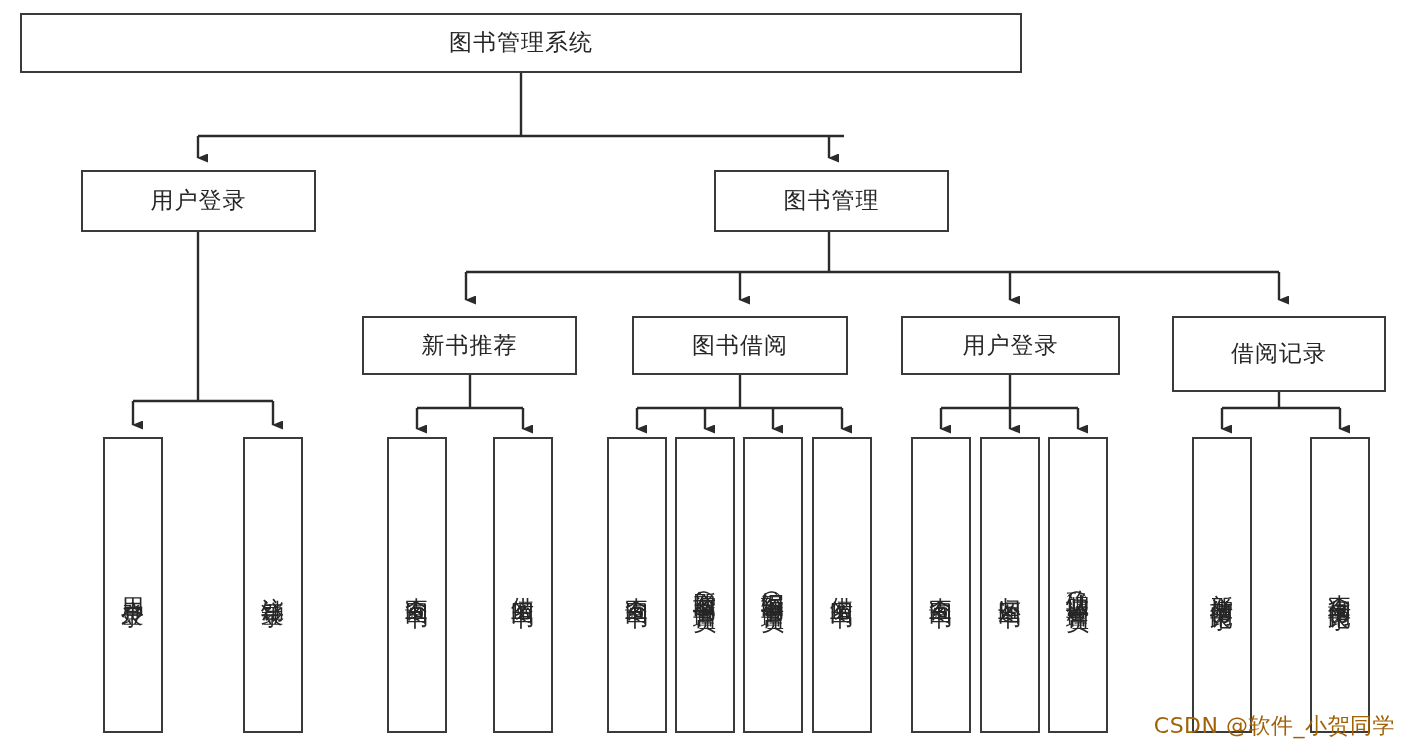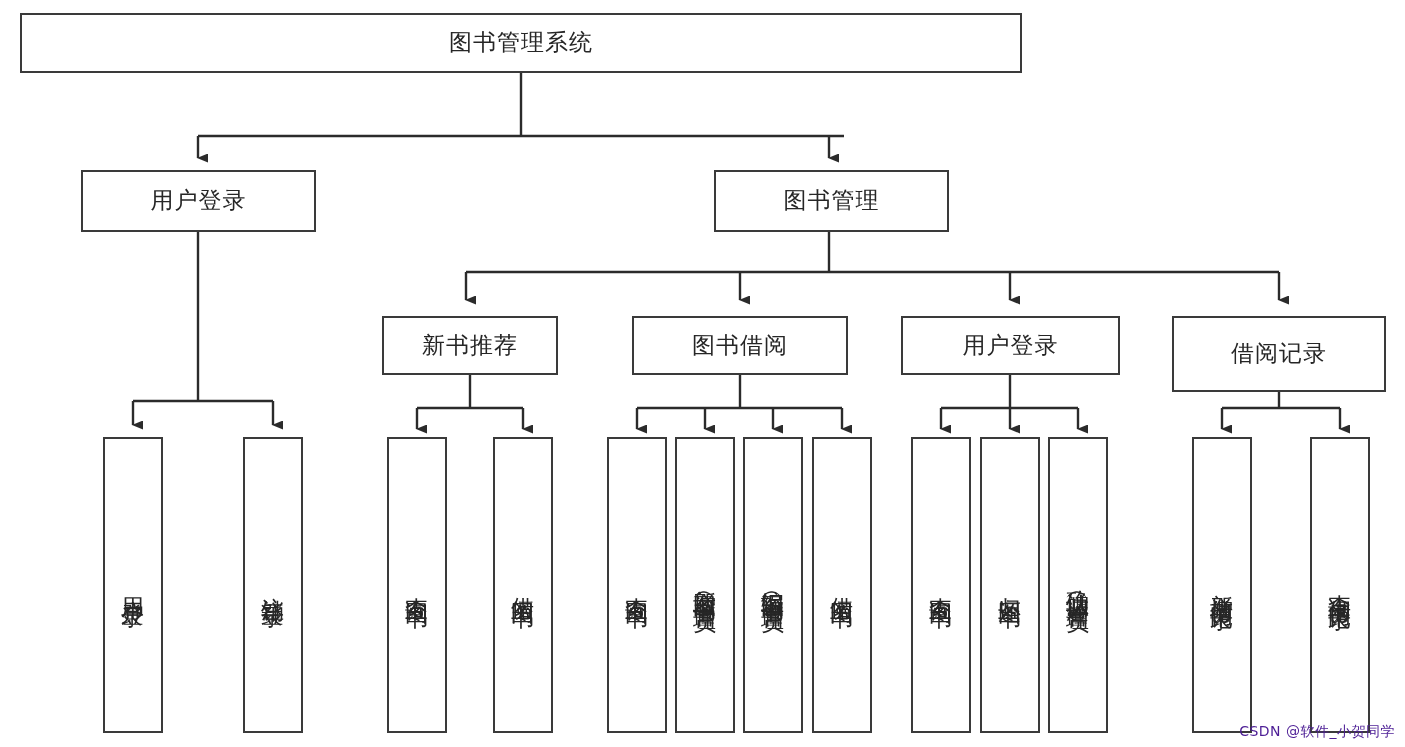--- a/index.html
+++ b/index.html
@@ -61,22 +61,22 @@
     text-orientation: upright;
     font-size: 23px;
     line-height: 1.05;
     letter-spacing: 3px;
     white-space: nowrap;
   }
   #watermark {
     position: absolute;
     right: 10px;
     bottom: 6px;
-    font-size: 14px;
-    color: #4c1d95;
+    font-size: 22px;
+    color: #a16207;
     letter-spacing: 0.5px;
     z-index: 3;
     white-space: nowrap;
   }
 </style>
 </head>
 <body>
 
 <div id="canvas">
 
@@ -134,21 +134,21 @@
     <span class="label">图书管理系统</span>
   </div>
 
   <div class="node horiz" style="left:81px; top:170px; width:235px; height:62px;">
     <span class="label">用户登录</span>
   </div>
   <div class="node horiz" style="left:670px; top:170px; width:235px; height:62px;margin-left:44px;">
     <span class="label">图书管理</span>
   </div>
 
-  <div class="node horiz" style="left:362px; top:316px; width:176px; height:59px;margin-left:20px;">
+  <div class="node horiz" style="left:362px; top:316px; width:215px; height:59px;">
     <span class="label">新书推荐</span>
   </div>
   <div class="node horiz" style="left:632px; top:316px; width:216px; height:59px;">
     <span class="label">图书借阅</span>
   </div>
   <div class="node horiz" style="left:901px; top:316px; width:219px; height:59px;">
     <span class="label">用户登录</span>
   </div>
   <div class="node horiz" style="left:1172px; top:316px; width:214px; height:76px;">
     <span class="label">借阅记录</span>

